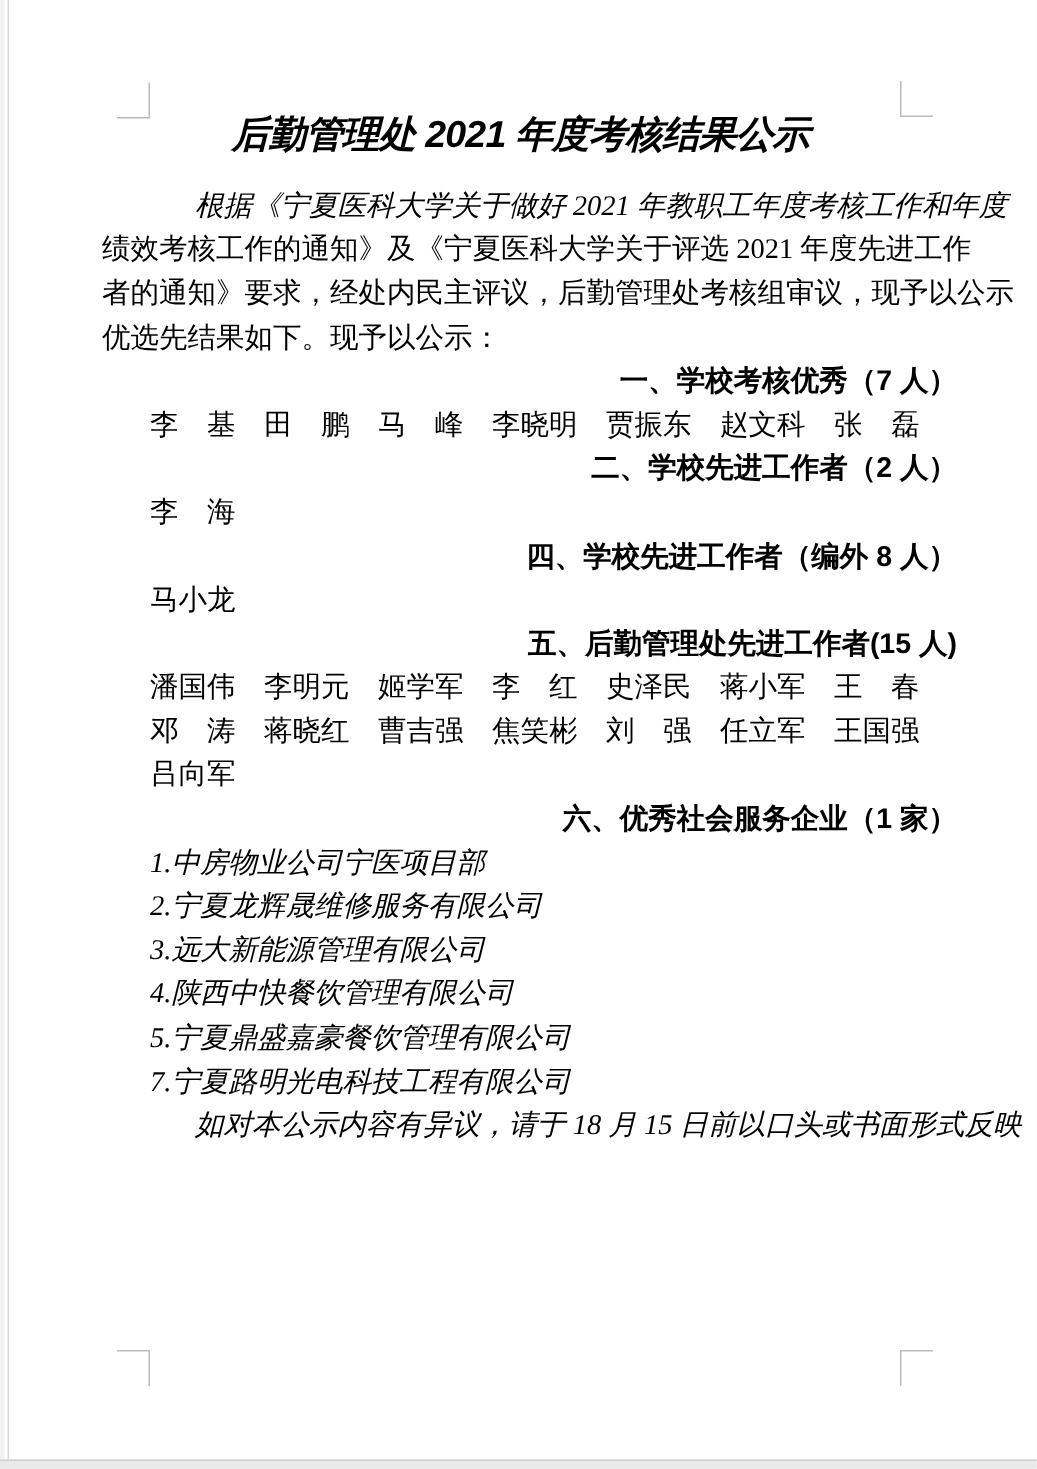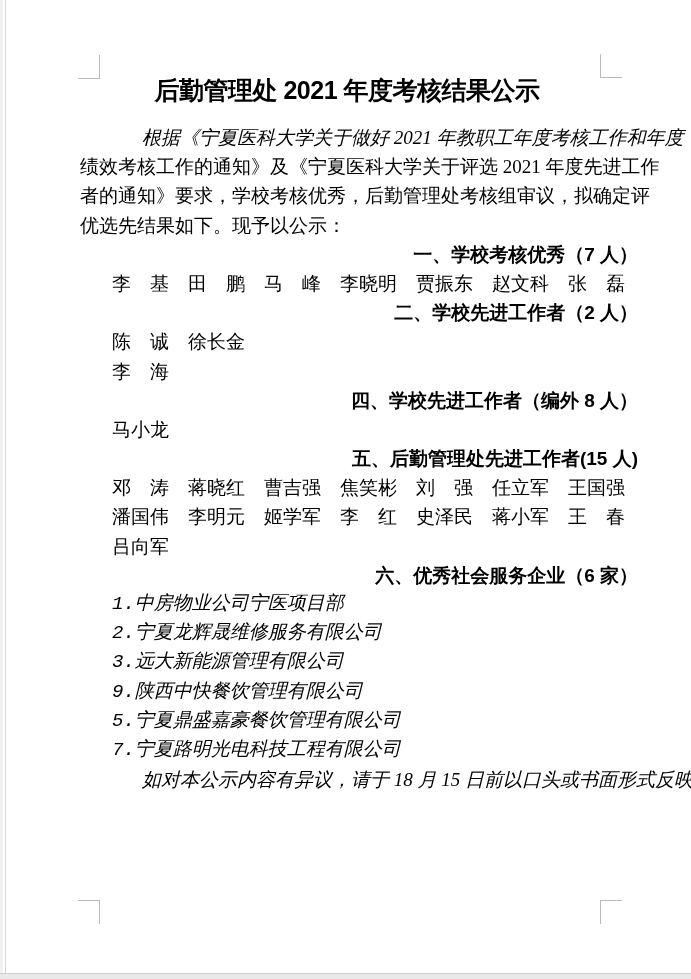--- a/index.html
+++ b/index.html
@@ -20,31 +20,32 @@
   .page-bottom-strip{
     position:absolute;left:0;top:973px;width:691px;height:6px;
     background:var(--backdrop,#e9e9e9);border-top:1px solid #cfcfcf;box-sizing:border-box;
   }
   .doc-title{
     position:absolute;left:40px;right:40px;top:70px;height:40px;
     margin:0;text-align:center;
     font-family:"Liberation Sans", sans-serif;
     font-weight:bold;font-size:25px;line-height:40px;letter-spacing:-0.5px;
     color:var(--text,#000);
+    font-style:italic;
   }
   .doc-body{
     position:absolute;left:65px;top:123px;width:570px;
     font-size:19px;line-height:29.2px;color:var(--text,#000);
     white-space:nowrap;
   }
-  .line{height:29.2px;margin-left:12px;}
+  .line{height:29.2px;}
   .p-first{padding-left:62px;font-style:italic;}
   .p-cont{padding-left:0;}
   .names{padding-left:32px;}
-  .list{padding-left:32px;font-style:italic;font-family:Liberation Mono, monospace;}
+  .list{padding-left:32px;font-style:italic;}
   .heading{
     padding-left:53px;font-style:normal;font-weight:bold;
     font-family:"Liberation Sans", sans-serif;font-size:19px;text-align:right;
   }
   
   .crop{position:absolute;width:21px;height:23px;}
   .crop-tl{left:75px;top:55px;border-right:1px solid var(--crop,#bbb);border-bottom:1px solid var(--crop,#bbb);}
   .crop-tr{left:597px;top:54px;border-left:1px solid var(--crop,#bbb);border-bottom:1px solid var(--crop,#bbb);}
   .crop-bl{left:75px;top:900px;border-right:1px solid var(--crop,#bbb);border-top:1px solid var(--crop,#bbb);}
   .crop-br{left:597px;top:900px;border-left:1px solid var(--crop,#bbb);border-top:1px solid var(--crop,#bbb);}
@@ -58,36 +59,35 @@
   <div class="crop crop-tl"></div>
   <div class="crop crop-tr"></div>
   <div class="crop crop-bl"></div>
   <div class="crop crop-br"></div>
 
   <h1 class="doc-title">后勤管理处 2021 年度考核结果公示</h1>
 
   <div class="doc-body">
       <div class="line p-first">根据《宁夏医科大学关于做好 2021 年教职工年度考核工作和年度</div>
       <div class="line p-cont">绩效考核工作的通知》及《宁夏医科大学关于评选 2021 年度先进工作</div>
-      <div class="line p-cont">者的通知》要求，学校考核优秀，后勤管理处考核组审议，拟确定评</div>
+      <div class="line p-cont">者的通知》要求，经处内民主评议，后勤管理处考核组审议，现予以公示</div>
       <div class="line p-cont">优选先结果如下。现予以公示：</div>
       <div class="line heading">一、学校考核优秀（7 人）</div>
       <div class="line names">李　基　田　鹏　马　峰　李晓明　贾振东　赵文科　张　磊</div>
       <div class="line heading">二、学校先进工作者（2 人）</div>
-      <div class="line names">陈　诚　徐长金</div>
       <div class="line names">李　海</div>
       <div class="line heading">四、学校先进工作者（编外 8 人）</div>
       <div class="line names">马小龙</div>
       <div class="line heading">五、后勤管理处先进工作者(15 人)</div>
+      <div class="line names">潘国伟　李明元　姬学军　李　红　史泽民　蒋小军　王　春</div>
       <div class="line names">邓　涛　蒋晓红　曹吉强　焦笑彬　刘　强　任立军　王国强</div>
-      <div class="line names">潘国伟　李明元　姬学军　李　红　史泽民　蒋小军　王　春</div>
       <div class="line names">吕向军</div>
-      <div class="line heading">六、优秀社会服务企业（6 家）</div>
+      <div class="line heading">六、优秀社会服务企业（1 家）</div>
       <div class="line list">1.中房物业公司宁医项目部</div>
       <div class="line list">2.宁夏龙辉晟维修服务有限公司</div>
       <div class="line list">3.远大新能源管理有限公司</div>
-      <div class="line list">9.陕西中快餐饮管理有限公司</div>
+      <div class="line list">4.陕西中快餐饮管理有限公司</div>
       <div class="line list">5.宁夏鼎盛嘉豪餐饮管理有限公司</div>
       <div class="line list">7.宁夏路明光电科技工程有限公司</div>
       <div class="line p-first">如对本公示内容有异议，请于 18 月 15 日前以口头或书面形式反映</div>
     </div>
 </div>
 <div class="page-bottom-strip"></div>
 
 </body></html>

